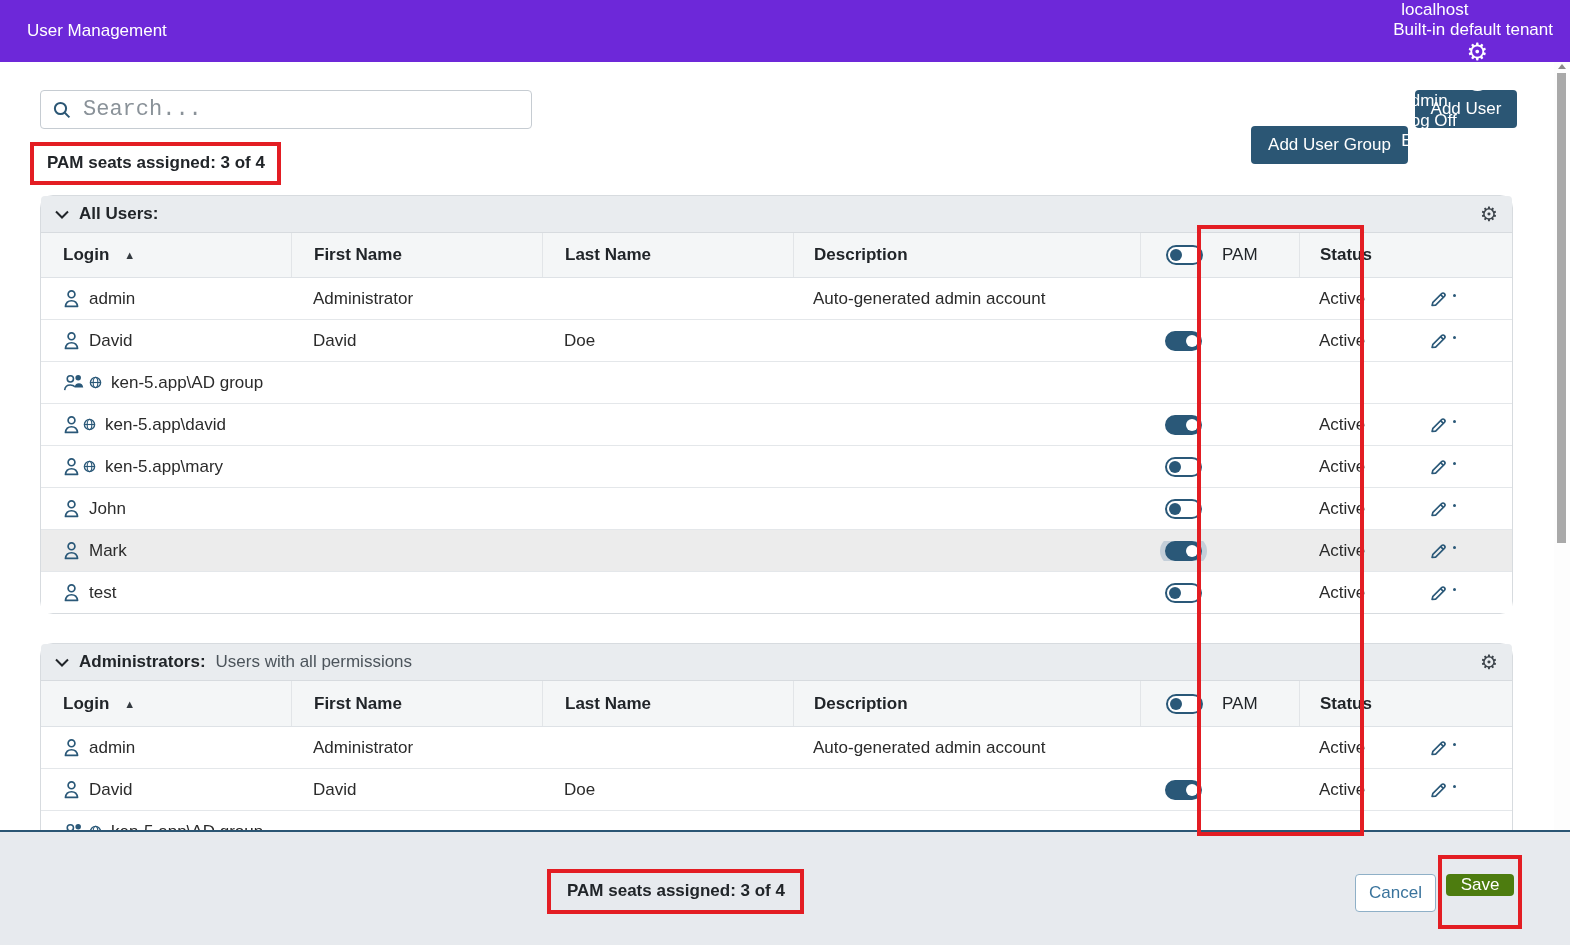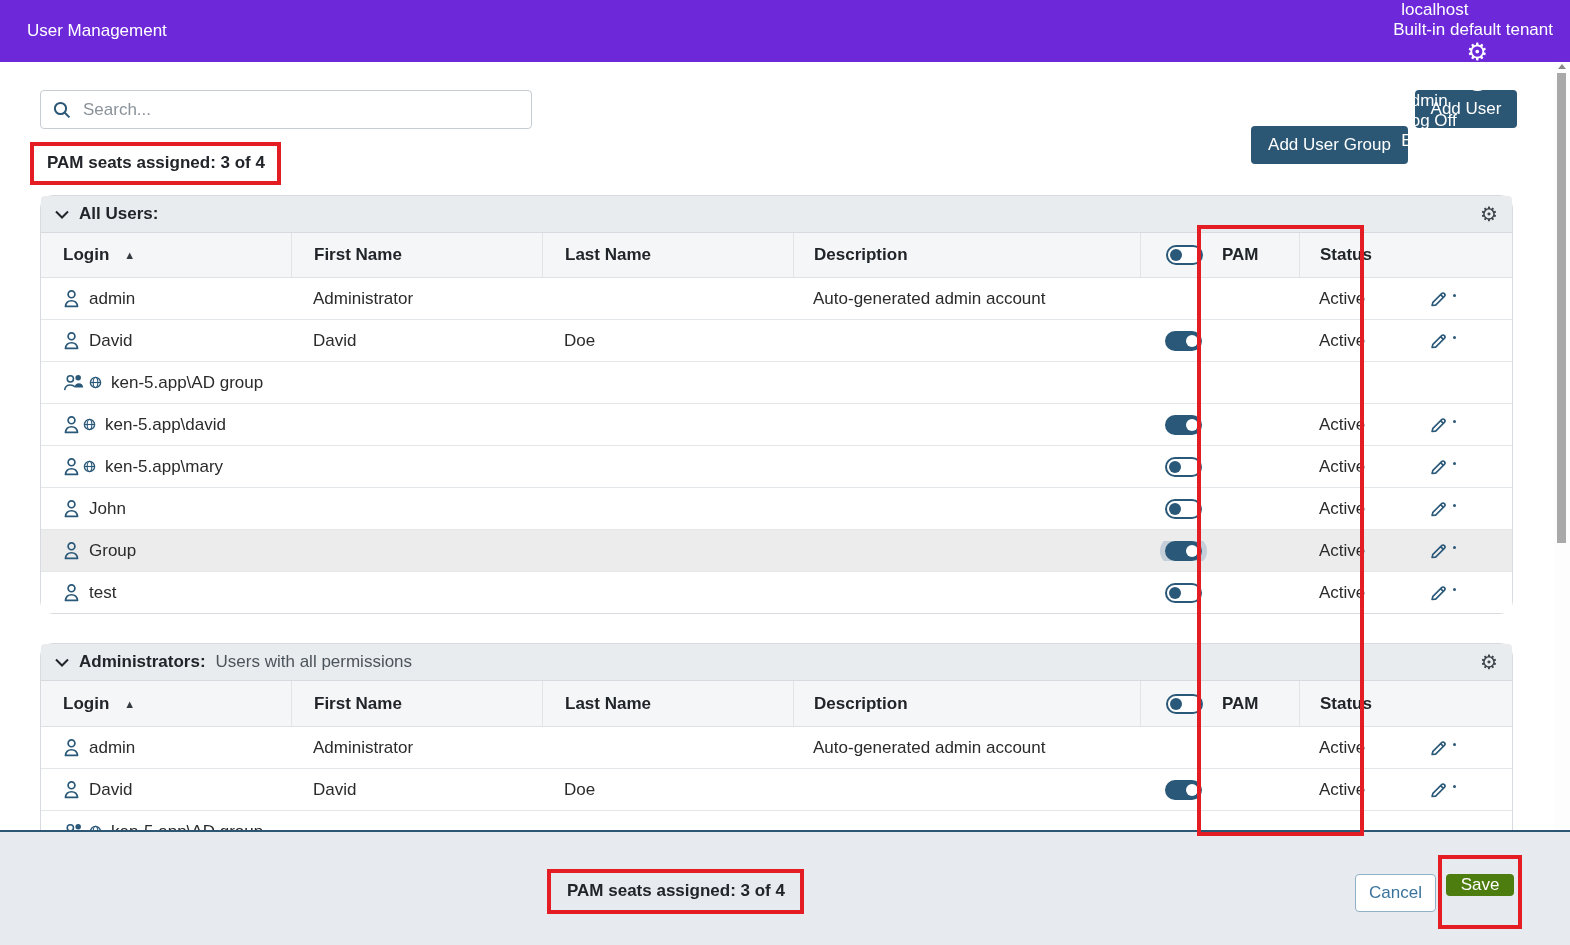--- a/index.html
+++ b/index.html
@@ -16,21 +16,21 @@
   .nav-item{display:flex;align-items:center;font-size:17px;padding:0 17px;}
   .nav-divider{width:1px;background:rgba(255,255,255,.28);margin:0;}
   .nav-icon-btn{display:flex;align-items:center;justify-content:center;padding:0 21px;cursor:pointer;}
   .gear-glyph{font-size:24px;line-height:1;}
   .help-circle{width:23px;height:23px;border:2px solid #fff;border-radius:50%;
     display:flex;align-items:center;justify-content:center;font-size:14px;font-weight:700;}
   .lang{gap:8px;display:flex;align-items:center;}
   
   .search-box{position:absolute;left:40px;top:90px;width:492px;height:39px;box-sizing:border-box;
     border:1px solid #c6ccd2;border-radius:4px;display:flex;align-items:center;padding:0 12px;gap:10px;background:#fff;}
-  .search-box input{border:none;outline:none;font-size:17px;font-family:Liberation Sans, sans-serif;color:#2b2b2b;flex:1;background:transparent;}
+  .search-box input{border:none;outline:none;font-size:22px;font-family:Liberation Mono, monospace;color:#2b2b2b;flex:1;background:transparent;}
   .search-box input::placeholder{color:#8a9299;}
   .btn-primary{position:absolute;top:90px;height:38px;background:#2b5674;color:#fff;border:none;
     border-radius:4px;font-size:17px;font-family:inherit;cursor:pointer;}
   #btn-add-group{left:1251px;width:157px;margin-top:36px;}
   #btn-add-user{left:1415px;width:102px;}
   
   .annot{border:4px solid #e31d23;box-sizing:border-box;}
   .pam-top-box{position:absolute;left:30px;top:142px;padding:7px 12px 8px 13px;
     font-size:17px;font-weight:700;color:#212529;background:#fff;}
   .pam-col-rect{position:absolute;left:1197px;top:225px;width:167px;height:611px;
@@ -56,21 +56,21 @@
   .c-status{width:157px;padding-left:20px;position:relative;padding-right:30px;}
   .icon-wrap{display:flex;align-items:center;gap:3px;flex:none;}
   .sort-arrow{font-size:11px;color:#343a40;margin-left:6px;}
   
   .toggle{width:37px;height:20px;border-radius:11px;position:relative;display:inline-block;flex:none;cursor:pointer;box-sizing:border-box;}
   .toggle.off{background:#fff;border:2px solid #2a5878;}
   .toggle.off .knob{position:absolute;left:2px;top:2px;width:12px;height:12px;border-radius:50%;background:#2a5878;}
   .toggle.on{background:#2a5878;border:2px solid #2a5878;}
   .toggle.on .knob{position:absolute;right:2px;top:2px;width:12px;height:12px;border-radius:50%;background:#fff;}
   .toggle.focus{box-shadow:0 0 0 5px #c4cfd9;}
-  .hdr-toggle-label{font-size:17px;font-weight:700;margin-left:10px;}
+  .hdr-toggle-label{font-size:17px;font-weight:400;margin-left:10px;}
   
   .edit-btn{position:absolute;right:8px;top:50%;transform:translateY(-50%);cursor:pointer;display:flex;}
   .trunc-dot{position:absolute;right:0px;bottom:12px;width:3px;height:3px;border-radius:50%;background:#2a5878;}
   
   .bottom-bar{position:absolute;left:0;right:0;bottom:0;height:113px;background:#e7eaee;
     border-top:2px solid #2b5674;z-index:5;}
   .footer-pam{position:absolute;left:547px;top:37px;padding:8px 15px 9px 16px;
     font-size:17px;font-weight:700;color:#212529;}
   .btn-cancel{position:absolute;left:1355px;top:42px;width:81px;height:38px;background:#fff;
     border:1px solid #8fb0c7;border-radius:4px;color:#39739c;font-size:17px;font-family:inherit;cursor:pointer;}
@@ -344,21 +344,21 @@
           </div>
         </div>
         <div class="trow hl">
           <div class="cell c-login">
             <span class="icon-wrap">
               <svg width="17" height="19" viewBox="0 0 18 20">
                 <circle cx="9" cy="5.6" r="3.6" fill="none" stroke="#2a5878" stroke-width="1.8"></circle>
                 <path d="M2.6 18.4c.5-4 3-6 6.4-6s5.9 2 6.4 6z" fill="none" stroke="#2a5878" stroke-width="1.8" stroke-linejoin="round"></path>
               </svg>
             </span>
-            <span>Group</span>
+            <span>Mark</span>
           </div>
           <div class="cell c-first"></div>
           <div class="cell c-last"></div>
           <div class="cell c-desc"></div>
           <div class="cell c-pam">
             <span class="toggle on focus">
               <span class="knob"></span>
             </span>
           </div>
           <div class="cell c-status">

